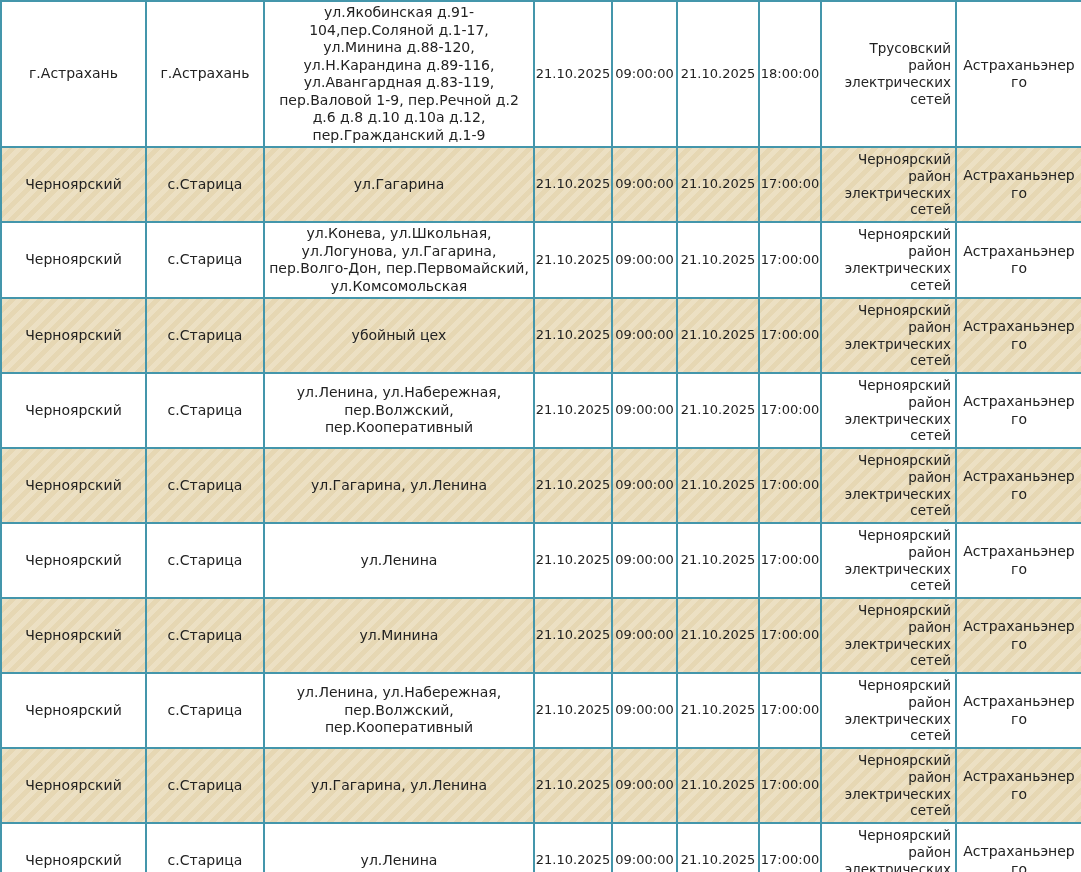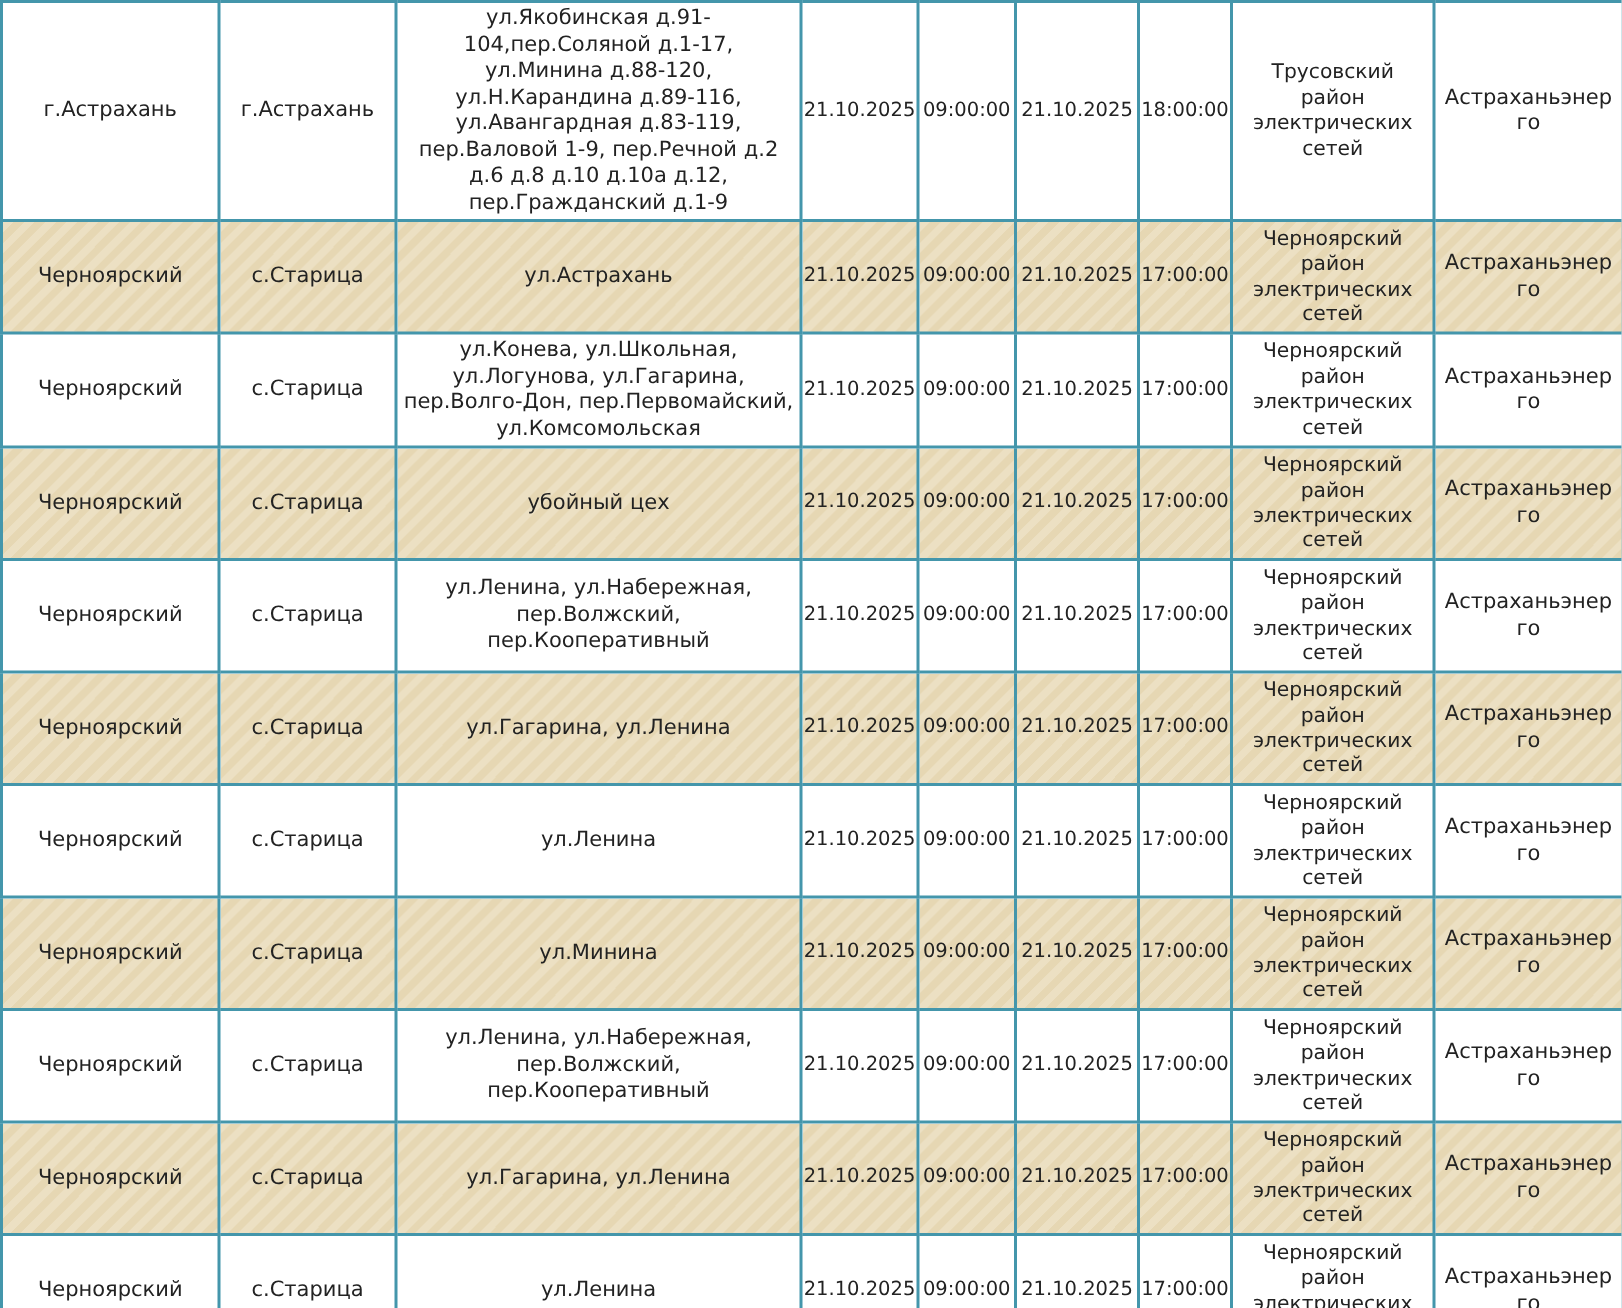--- a/index.html
+++ b/index.html
@@ -44,21 +44,21 @@
   table.outage-table td:nth-child(3){font-size:14px;line-height:1.25;}
   
   table.outage-table td:nth-child(4),
   table.outage-table td:nth-child(5),
   table.outage-table td:nth-child(6),
   table.outage-table td:nth-child(7){
     font-size:13px;
     padding:2px 0;
   }
   
-  table.outage-table td:nth-child(8){font-size:13.5px;}
+  table.outage-table td:nth-child(8){font-size:13.5px;text-align:right;}
 </style>
 </head>
 <body>
 
 <div class="page">
   <table class="outage-table">
     <colgroup>
       <col style="width:145px">
       <col style="width:118px">
       <col style="width:270px">
@@ -77,21 +77,21 @@
           <td>21.10.2025</td>
           <td>09:00:00</td>
           <td>21.10.2025</td>
           <td>18:00:00</td>
           <td>Трусовский район электрических сетей</td>
           <td>Астраханьэнерго</td>
         </tr>
         <tr class="alt">
           <td>Черноярский</td>
           <td>с.Старица</td>
-          <td>ул.Астрахань</td>
+          <td>ул.Гагарина</td>
           <td>21.10.2025</td>
           <td>09:00:00</td>
           <td>21.10.2025</td>
           <td>17:00:00</td>
           <td>Черноярский район электрических сетей</td>
           <td>Астраханьэнерго</td>
         </tr>
         <tr>
           <td>Черноярский</td>
           <td>с.Старица</td>

